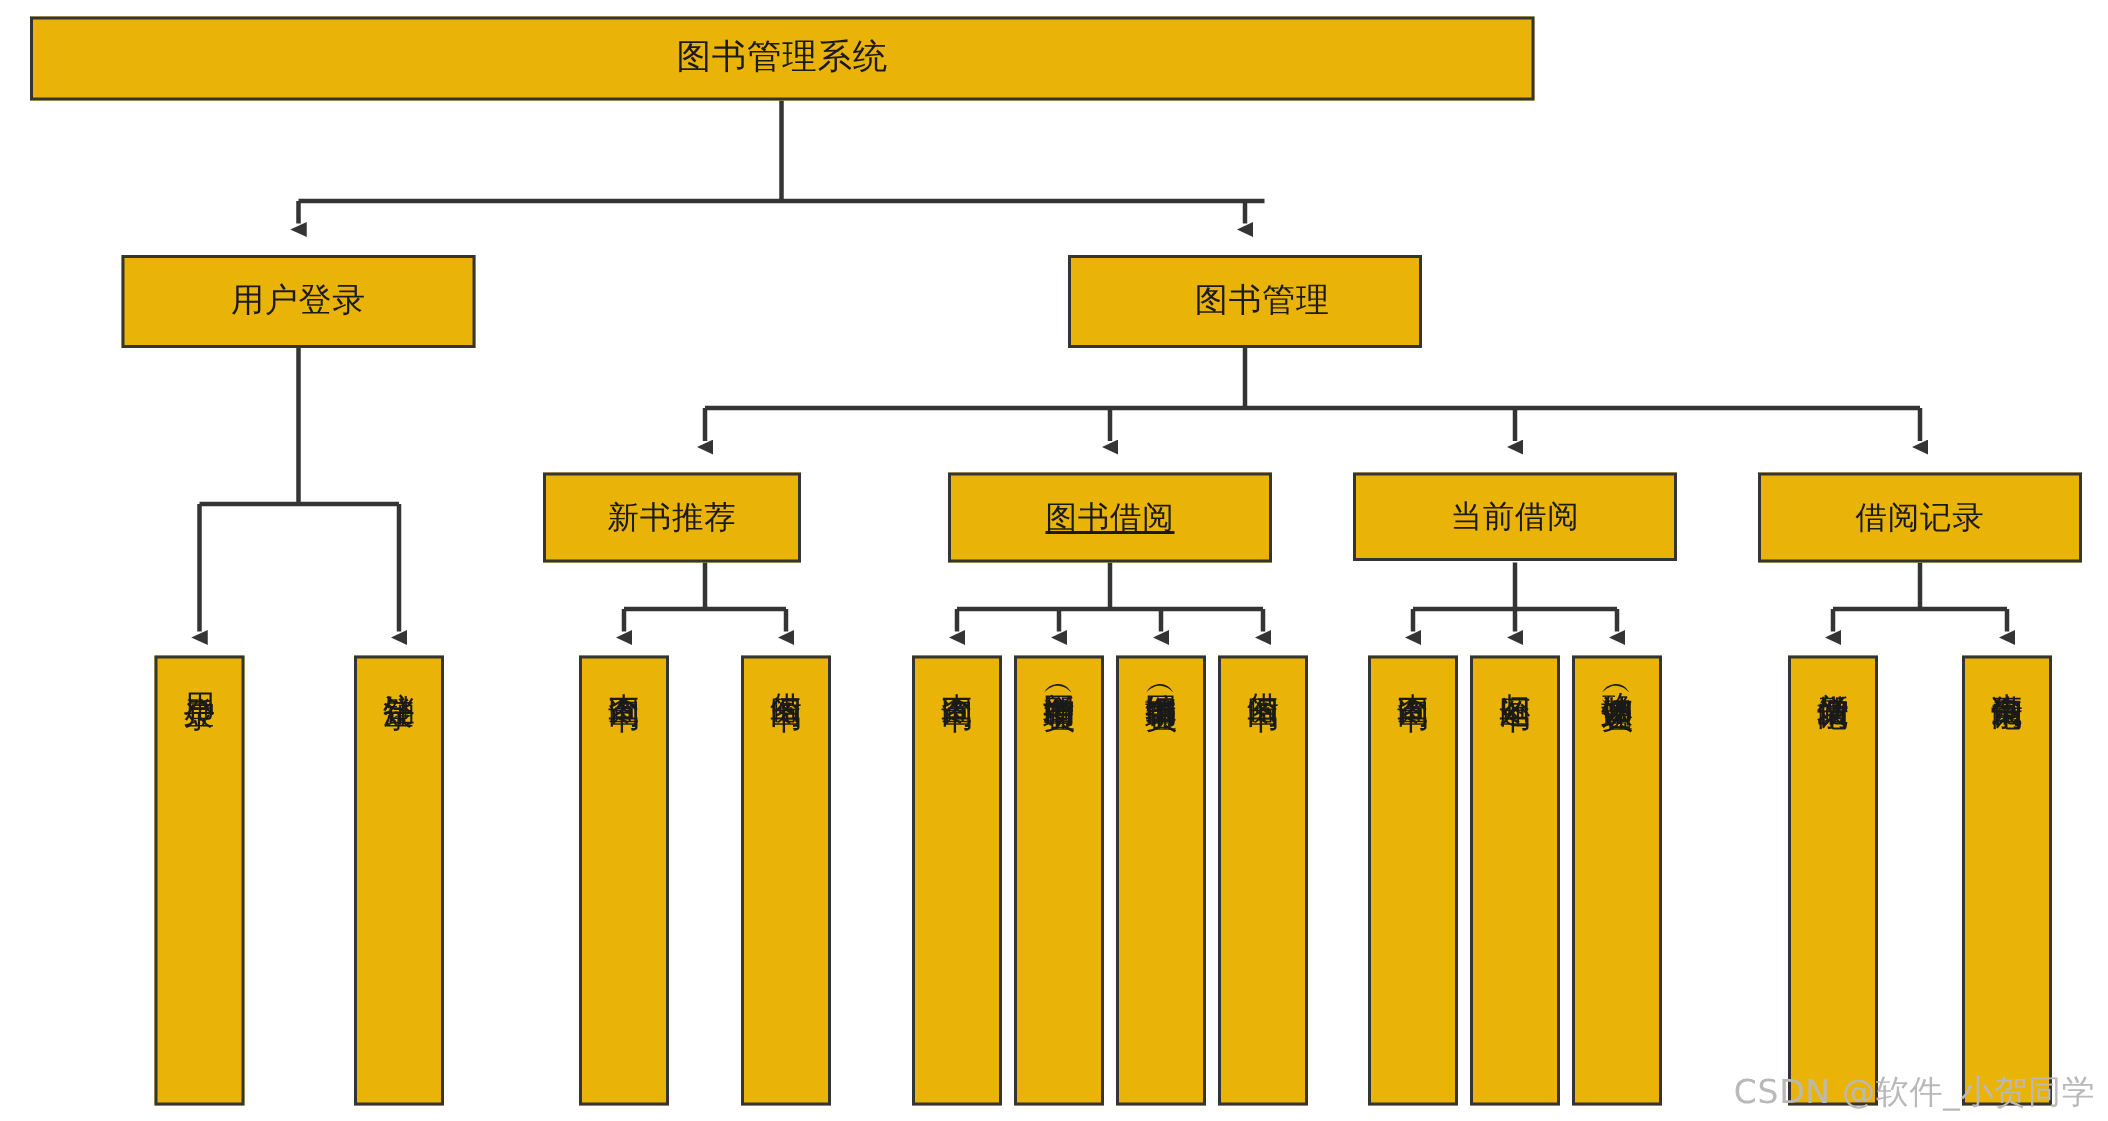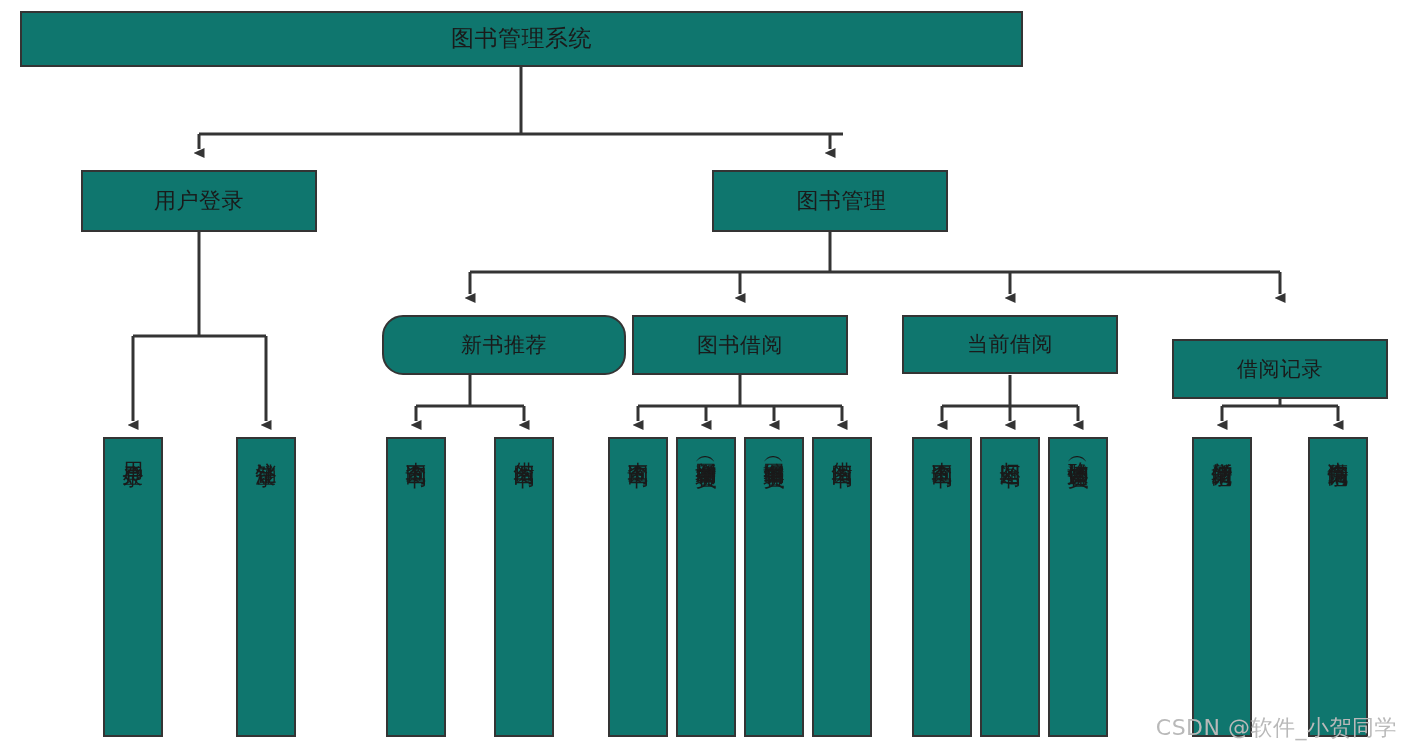--- a/index.html
+++ b/index.html
@@ -22,21 +22,21 @@
     position: absolute;
     left: 0;
     top: 0;
     width: 1405px;
     height: 747px;
     pointer-events: none;
   }
   .node {
     position: absolute;
     box-sizing: border-box;
-    background: #0f766e;
+    background: #eab308;
     border: 2px solid #343434;
     display: flex;
     align-items: center;
     justify-content: center;
     color: #1a1a1a;
   }
   .node .node-label {
     display: block;
     text-align: center;
     line-height: 1.18;
@@ -138,30 +138,30 @@
     <span class="node-label">图书管理系统</span>
   </div>
 
   <div class="node node-mid" style="left:81px; top:170px; width:236px; height:62px;">
     <span class="node-label">用户登录</span>
   </div>
   <div class="node node-mid" style="left:712px; top:170px; width:236px; height:62px;padding-left:23px;">
     <span class="node-label">图书管理</span>
   </div>
 
-  <div class="node node-sub" style="left:382px; top:315px; width:244px; height:60px;border-radius:21px;">
+  <div class="node node-sub" style="left:362px; top:315px; width:172px; height:60px;">
     <span class="node-label">新书推荐</span>
   </div>
-  <div class="node node-sub" style="left:632px; top:315px; width:216px; height:60px;">
+  <div class="node node-sub" style="left:632px; top:315px; width:216px; height:60px;text-decoration:underline;">
     <span class="node-label">图书借阅</span>
   </div>
   <div class="node node-sub" style="left:902px; top:315px; width:216px; height:59px;">
     <span class="node-label">当前借阅</span>
   </div>
-  <div class="node node-sub" style="left:1172px; top:315px; width:216px; height:60px;margin-top:24px;">
+  <div class="node node-sub" style="left:1172px; top:315px; width:216px; height:60px;">
     <span class="node-label">借阅记录</span>
   </div>
 
   <div class="node node-leaf" style="left:103px; top:437px; width:60px; height:300px;">
     <span class="node-label">用户登录</span>
   </div>
   <div class="node node-leaf" style="left:236px; top:437px; width:60px; height:300px;">
     <span class="node-label">注销登录</span>
   </div>
 

